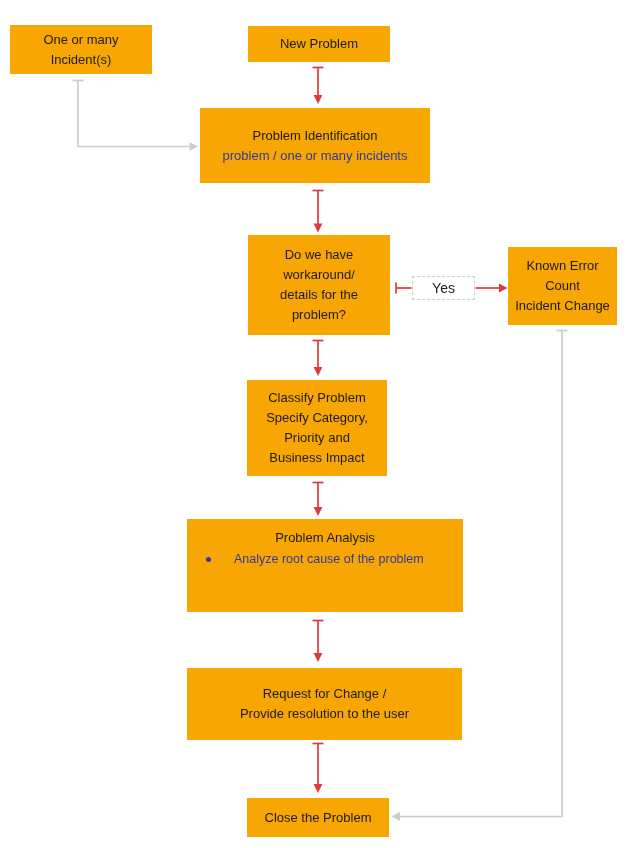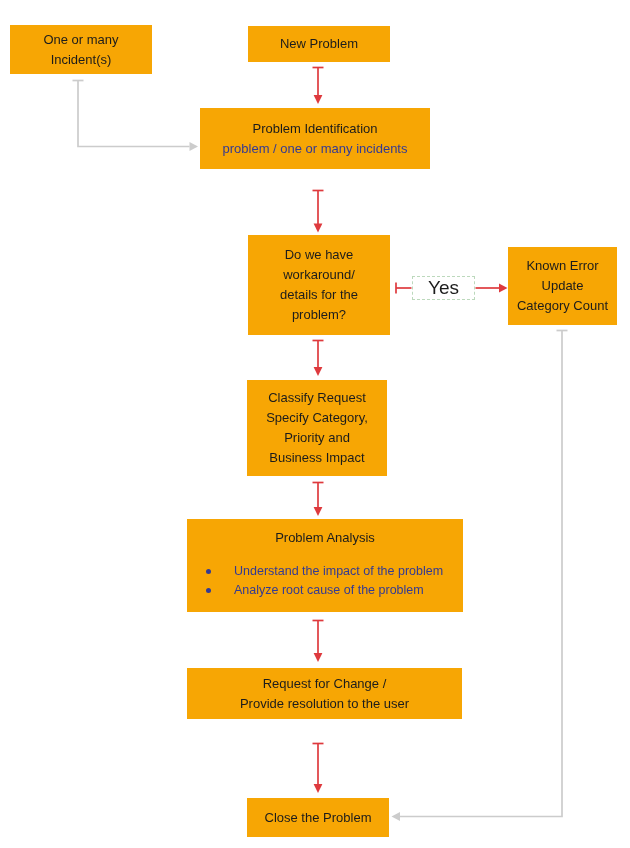--- a/index.html
+++ b/index.html
@@ -24,25 +24,25 @@
     color:var(--text_dark);
     font-size:13px;line-height:20px;
     white-space:nowrap;
   }
   .node .blue{color:var(--text_blue);}
   .yes-box{
     position:absolute;
     background:#ffffff;
     border:1.5px dashed var(--yes_border);
     display:flex;justify-content:center;align-items:center;
-    font-size:19px;color:var(--text_dark);
+    font-size:14px;color:var(--text_dark);
     box-sizing:border-box;
   }
   .analysis{align-items:stretch;justify-content:flex-start;padding-top:9px;}
-  .analysis .a-title{text-align:center;line-height:20px;margin-bottom:14px;}
+  .analysis .a-title{text-align:center;line-height:20px;margin-bottom:2px;}
   .bullet-row{
     display:flex;align-items:center;
     padding-left:19px;
     line-height:19px;font-size:12.5px;
     color:var(--text_blue);
     text-align:left;
   }
   .dot{
     width:5px;height:5px;border-radius:50%;
     background:var(--text_blue);
@@ -114,62 +114,58 @@
 
   <div class="node" style="left:10px;top:25px;width:142px;height:49px;">
     <div>One or many</div>
     <div>Incident(s)</div>
   </div>
 
   <div class="node" style="left:248px;top:26px;width:142px;height:36px;">
     <div>New Problem</div>
   </div>
 
-  <div class="node" style="left:200px;top:108px;width:230px;height:61px;">
+  <div class="node" style="left:200px;top:108px;width:230px;height:75px;">
     <div>Problem Identification</div>
     <div class="blue">problem / one or many incidents</div>
   </div>
 
   <div class="node" style="left:248px;top:235px;width:142px;height:100px;">
     <div>Do we have</div>
     <div>workaround/</div>
     <div>details for the</div>
     <div>problem?</div>
   </div>
 
   <div class="yes-box" style="left:412px;top:276px;width:63px;height:24px;">
     <span>Yes</span>
   </div>
 
   <div class="node" style="left:508px;top:247px;width:109px;height:78px;">
     <div>Known Error</div>
-    <div>Update</div>
-    <div>Category Count</div>
+    <div>Count</div>
+    <div>Incident Change</div>
   </div>
 
   <div class="node" style="left:247px;top:380px;width:140px;height:96px;">
-    <div>Classify Request</div>
+    <div>Classify Problem</div>
     <div>Specify Category,</div>
     <div>Priority and</div>
     <div>Business Impact</div>
   </div>
 
   <div class="node analysis" style="left:187px;top:519px;width:276px;height:84px;">
     <div class="a-title">Problem Analysis</div>
     <div class="bullet-row">
       <span class="dot"></span>
-      <span>Understand the impact of the problem</span>
-    </div>
-    <div class="bullet-row">
-      <span class="dot"></span>
       <span>Analyze root cause of the problem</span>
     </div>
   </div>
 
-  <div class="node" style="left:187px;top:668px;width:275px;height:51px;">
+  <div class="node" style="left:187px;top:668px;width:275px;height:72px;">
     <div>Request for Change /</div>
     <div>Provide resolution to the user</div>
   </div>
 
   <div class="node" style="left:247px;top:798px;width:142px;height:39px;">
     <div>Close the Problem</div>
   </div>
 
 </div>
 

